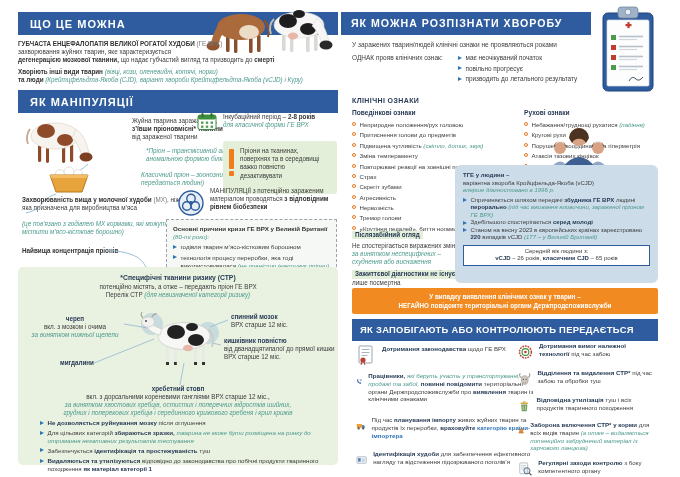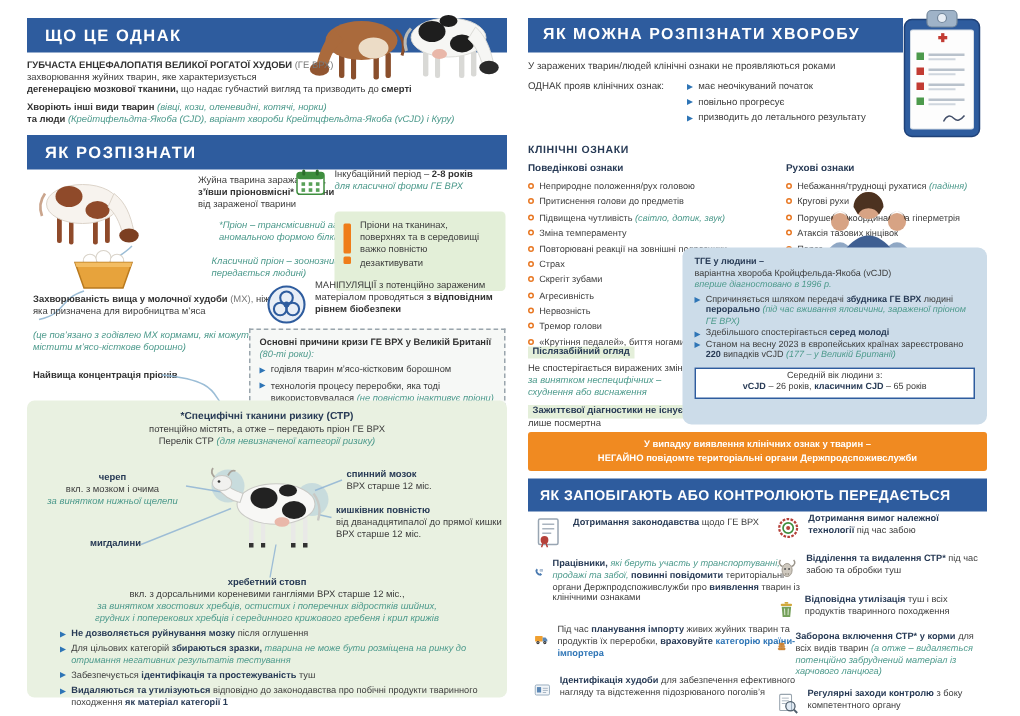--- a/index.html
+++ b/index.html
@@ -33,21 +33,21 @@
   .pitem{display:flex;gap:6px}
   .pitem .tx{font-size:6.15px;line-height:1.27}
   svg{display:block}
 </style>
 </head>
 <body>
 
 <div id="page">
 
   <div class="abs hdr" style="left:18px;top:12px;width:320px;height:23px">
-    <span class="ht">ЩО ЦЕ ОДНАК</span>
+    <span class="ht">ЩО ЦЕ МОЖНА</span>
   </div>
 
   <div class="abs" style="left:196px;top:1px">
     <svg width="142" height="58" viewBox="0 0 142 58">
       <rect x="30" y="34" width="3.6" height="17" rx="1.5" fill="#8a4f2c"></rect>
       <rect x="38" y="36" width="3.4" height="16" rx="1.5" fill="#8a4f2c"></rect>
       <rect x="53" y="36" width="3.6" height="16" rx="1.5" fill="#8a4f2c"></rect>
       <rect x="61" y="34" width="3.6" height="17" rx="1.5" fill="#8a4f2c"></rect>
       <ellipse cx="45" cy="26" rx="24" ry="13" fill="#aa6a3c"></ellipse>
       <ellipse cx="53" cy="31" rx="10" ry="7" fill="#ecdcc6"></ellipse>
@@ -74,21 +74,21 @@
     <div><span>захворювання жуйних тварин, яке характеризується</span></div>
     <div><span class="bk">дегенерацією мозкової тканини,</span> <span>що надає губчастий вигляд та призводить до</span> <span class="bk">смерті</span></div>
   </div>
 
   <div class="abs" style="left:18px;top:68px;width:320px">
     <div><span class="bk">Хворіють інші види тварин</span> <span class="teal">(вівці, кози, оленевидні, котячі, норки)</span></div>
     <div><span class="bk">та люди</span> <span class="teal">(Крейтцфельдта-Якоба (CJD), варіант хвороби Крейтцфельдта-Якоба (vCJD) і Куру)</span></div>
   </div>
 
   <div class="abs hdr" style="left:18px;top:90px;width:320px;height:23px">
-    <span class="ht">ЯК РОЗПІЗНАТИ</span>
+    <span class="ht">ЯК МАНІПУЛЯЦІЇ</span>
   </div>
 
   <div class="abs" style="left:16px;top:112px">
     <svg width="114" height="104" viewBox="0 0 114 104">
       <rect x="22" y="32" width="3.2" height="18" rx="1.4" fill="#8f4a2a"></rect>
       <rect x="30" y="34" width="3" height="17" rx="1.4" fill="#8f4a2a"></rect>
       <rect x="46" y="34" width="3.2" height="17" rx="1.4" fill="#8f4a2a"></rect>
       <rect x="54" y="32" width="3.2" height="18" rx="1.4" fill="#8f4a2a"></rect>
       <ellipse cx="39" cy="24" rx="24" ry="13" fill="#f7f3ee" stroke="#d8cfc4" stroke-width="0.6"></ellipse>
       <ellipse cx="30" cy="19" rx="9" ry="7" fill="#8f4a2a"></ellipse>
@@ -268,21 +268,21 @@
           <span class="tri"></span>
           <span><span>Забезпечується</span> <span class="b">ідентифікація та простежуваність</span> <span>туш</span></span>
         </div>
       <div class="arrow-item">
           <span class="tri"></span>
           <span><span class="b">Видаляються та утилізуються</span> <span>відповідно до законодавства про побічні продукти тваринного походження</span> <span class="b">як матеріал категорії 1</span></span>
         </div>
     </div>
   </div>
 
-  <div class="abs hdr" style="left:352px;top:12px;width:250px;height:23px">
+  <div class="abs hdr" style="left:341px;top:12px;width:250px;height:23px">
     <span class="ht" style="padding-left:10px;font-size:10.6px">ЯК МОЖНА РОЗПІЗНАТИ ХВОРОБУ</span>
   </div>
 
   <div class="abs" style="left:597px;top:3px">
     <svg width="62" height="93" viewBox="0 0 62 93">
       <rect x="6" y="10" width="50" height="78" rx="5" fill="#2e5c9e" stroke="#1f4178" stroke-width="1"></rect>
       <rect x="10" y="17" width="42" height="66" rx="1.5" fill="#fdfdfd" stroke="#d5dde6" stroke-width="0.7"></rect>
       <rect x="21" y="4" width="20" height="11" rx="3" fill="#9fb3c8" stroke="#73879c" stroke-width="0.8"></rect>
       <circle cx="31" cy="9" r="3" fill="#e8eef5" stroke="#73879c" stroke-width="0.8"></circle>
       <rect x="28.5" y="21" width="6" height="2.2" fill="#c23b33"></rect>

